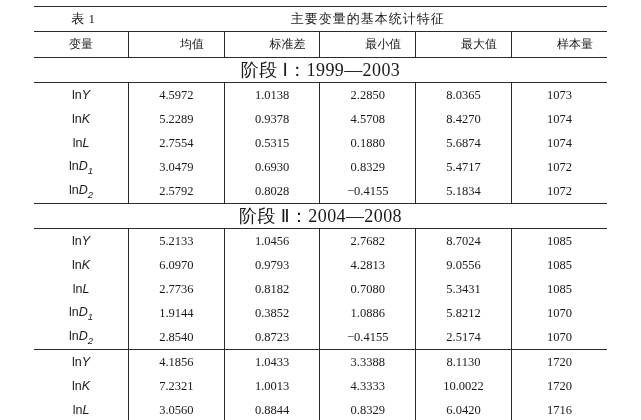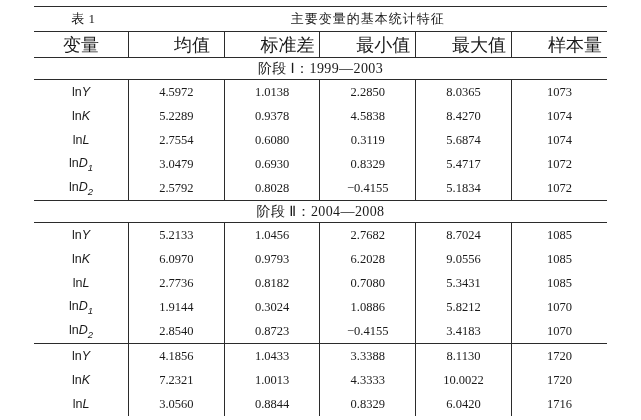--- a/index.html
+++ b/index.html
@@ -49,30 +49,30 @@
     letter-spacing: 0.5px;
   }
   .title-main {
     text-align: center !important;
     letter-spacing: 1px;
   }
   
   .head-row td {
     height: 25px;
     border-bottom: 0.9px solid #2b2b2b;
-    font-size: 18px;
+    font-size: 12px;
   }
   .head-row td.vline {
     border-left: 0.9px solid #2b2b2b;
     padding-left: 31px;
   }
   
   .stage-row td {
     height: 21px;
-    font-size: 14px;
+    font-size: 18px;
     border-bottom: 0.9px solid #2b2b2b;
     letter-spacing: 0.4px;
   }
   .stage-row.after-head td {
     border-top: 0;
   }
   
   .data-row td {
     height: 24px;
     font-size: 12.5px;
@@ -132,29 +132,29 @@
           <td class="vline">4.5972</td>
           <td class="vline">1.0138</td>
           <td class="vline">2.2850</td>
           <td class="vline">8.0365</td>
           <td class="vline">1073</td>
         </tr>
         <tr class="data-row">
           <td class="var-cell">ln<i>K</i></td>
           <td class="vline">5.2289</td>
           <td class="vline">0.9378</td>
-          <td class="vline">4.5838</td>
+          <td class="vline">4.5708</td>
           <td class="vline">8.4270</td>
           <td class="vline">1074</td>
         </tr>
         <tr class="data-row">
           <td class="var-cell">ln<i>L</i></td>
           <td class="vline">2.7554</td>
-          <td class="vline">0.6080</td>
-          <td class="vline">0.3119</td>
+          <td class="vline">0.5315</td>
+          <td class="vline">0.1880</td>
           <td class="vline">5.6874</td>
           <td class="vline">1074</td>
         </tr>
         <tr class="data-row">
           <td class="var-cell">ln<i>D</i><span class="sub">1</span></td>
           <td class="vline">3.0479</td>
           <td class="vline">0.6930</td>
           <td class="vline">0.8329</td>
           <td class="vline">5.4717</td>
           <td class="vline">1072</td>
@@ -175,46 +175,46 @@
           <td class="vline">5.2133</td>
           <td class="vline">1.0456</td>
           <td class="vline">2.7682</td>
           <td class="vline">8.7024</td>
           <td class="vline">1085</td>
         </tr>
         <tr class="data-row">
           <td class="var-cell">ln<i>K</i></td>
           <td class="vline">6.0970</td>
           <td class="vline">0.9793</td>
-          <td class="vline">6.2028</td>
+          <td class="vline">4.2813</td>
           <td class="vline">9.0556</td>
           <td class="vline">1085</td>
         </tr>
         <tr class="data-row">
           <td class="var-cell">ln<i>L</i></td>
           <td class="vline">2.7736</td>
           <td class="vline">0.8182</td>
           <td class="vline">0.7080</td>
           <td class="vline">5.3431</td>
           <td class="vline">1085</td>
         </tr>
         <tr class="data-row">
           <td class="var-cell">ln<i>D</i><span class="sub">1</span></td>
           <td class="vline">1.9144</td>
-          <td class="vline">0.3024</td>
+          <td class="vline">0.3852</td>
           <td class="vline">1.0886</td>
           <td class="vline">5.8212</td>
           <td class="vline">1070</td>
         </tr>
         <tr class="data-row group-end">
           <td class="var-cell">ln<i>D</i><span class="sub">2</span></td>
           <td class="vline">2.8540</td>
           <td class="vline">0.8723</td>
           <td class="vline">−0.4155</td>
-          <td class="vline">3.4183</td>
+          <td class="vline">2.5174</td>
           <td class="vline">1070</td>
         </tr>
         <tr class="data-row">
           <td class="var-cell">ln<i>Y</i></td>
           <td class="vline">4.1856</td>
           <td class="vline">1.0433</td>
           <td class="vline">3.3388</td>
           <td class="vline">8.1130</td>
           <td class="vline">1720</td>
         </tr>

